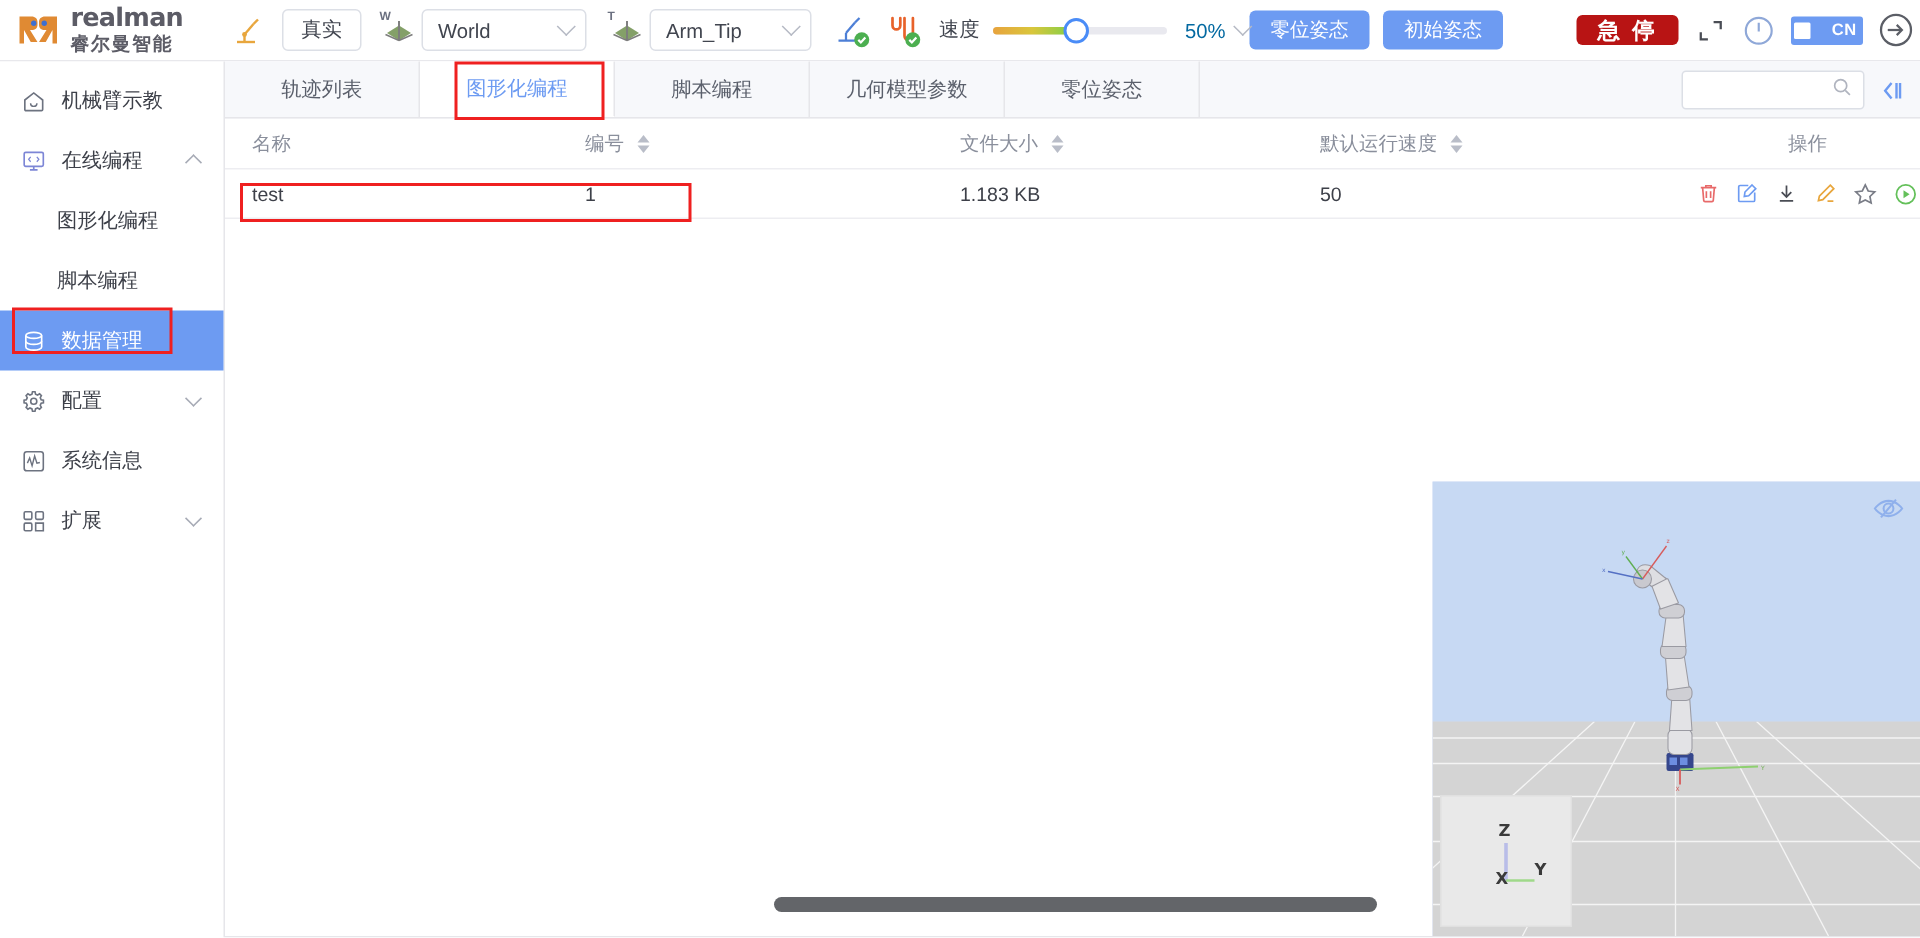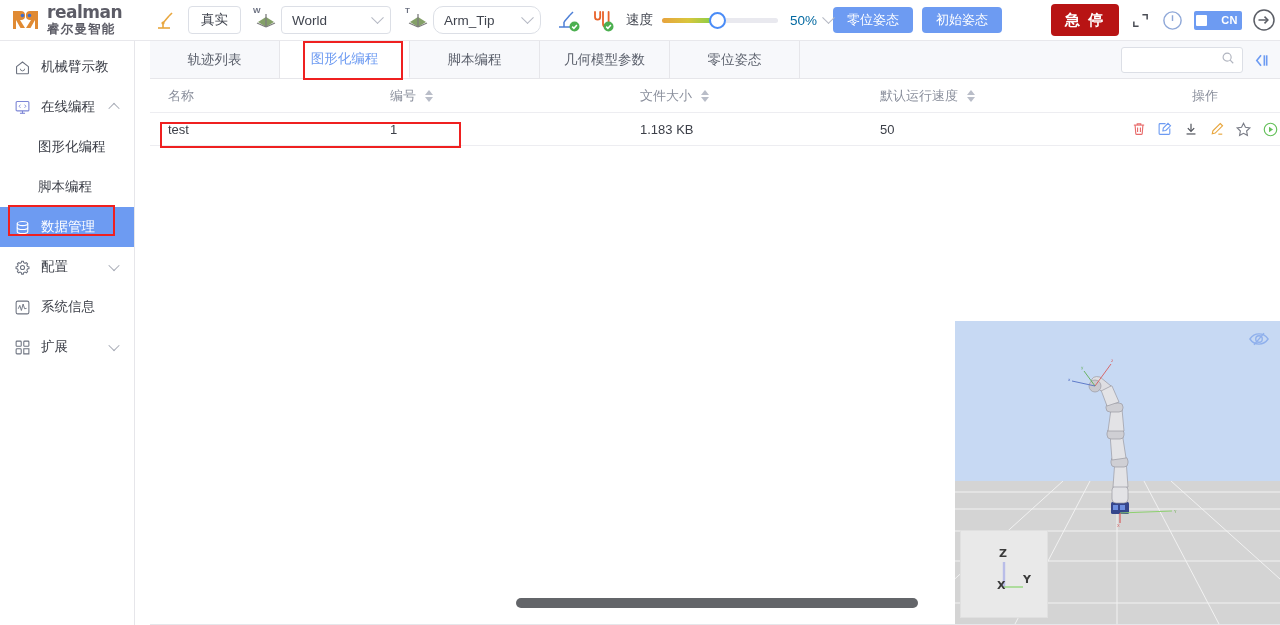--- a/index.html
+++ b/index.html
@@ -75,35 +75,35 @@
   .pct { font-size: 13.5px; color: #0369a1; margin-left: 12px; flex:none; display:flex; align-items:center; }
   .pct .caret { margin-left: 7px; }
 
   .btn-blue {
     height: 26px; padding: 0 14px; border-radius: 4px; border: none;
     background: #6d9bf2; color: #fff; font-size: 13px; cursor: pointer;
     display:flex; align-items:center; justify-content:center; flex:none;
     font-family: "Liberation Sans", sans-serif;
   }
   .btn-red {
-    height: 32px; padding: 0 14px; border-radius: 4px; border: none;
+    height: 20px; padding: 0 14px; border-radius: 4px; border: none;
     background: #b81414; color: #fff; font-size: 15px; font-weight: bold;
     letter-spacing: 2px; cursor:pointer; display:flex; align-items:center;
     justify-content:center; flex:none;margin-left:40px;
   }
   .lang-chip {
     height: 19px; display:flex; align-items:center; background:#6d9bf2;
     border-radius: 2px; padding: 0 4px 0 2px; gap:14px; cursor:pointer; flex:none;
   }
   .lang-chip .sq { width: 11px; height: 11px; background:#fff; border-radius:1px; }
   .lang-chip .tx { color:#fff; font-size: 11px; font-weight: bold; letter-spacing:0.3px; }
 
   
   .sidebar {
-    position: absolute; left: 0; top: 41px; width: 135px; height: 584px;
+    position: absolute; left: 0; top: 41px; width: 150px; height: 584px;
     background: #ffffff; border-right: 1px solid #e6e6ea;
   }
   .side-item {
     position: relative; height: 40px; display:flex; align-items:center;
     padding-left: 14px; gap: 10px; cursor: pointer; color: #3d4049; font-size: 13.5px;
   }
   .side-item.sub { padding-left: 38px; }
   .side-item.active { background:#6d9bf2; color:#ffffff; }
   .side-item .ic { width: 17px; height: 17px; flex:none; display:flex; align-items:center; }
   .side-item .chev {
@@ -245,21 +245,21 @@
     <span class="axis-badge" style="margin-left:14px;margin-right:2px;">
       <span class="lab">T</span>
       <svg width="26" height="26" viewBox="0 0 26 26">
         <path d="M13 20 L5 15 L13 10 L21 15 Z" fill="#6f8f4e" opacity="0.85"></path>
         <path d="M13 20 L13 7" stroke="#7d7d7d" stroke-width="1.3"></path>
         <path d="M13 20 L4 16" stroke="#7d7d7d" stroke-width="1.1"></path>
         <path d="M13 20 L22 16" stroke="#7d7d7d" stroke-width="1.1"></path>
       </svg>
     </span>
 
-    <div class="select" style="width:108px;border-radius:10px;">
+    <div class="select" style="width:108px;">
       <span class="cv">Arm_Tip</span>
       <span class="caret"></span>
     </div>
 
     <span class="tb-icon" style="margin-left:14px;">
       <svg width="26" height="26" viewBox="0 0 26 26" fill="none">
         <g stroke="#4d7fd6" stroke-width="1.5">
           <path d="M4 20h11"></path>
             <path d="M9 20v-5"></path>
             <path d="M9 15l6-7"></path>

